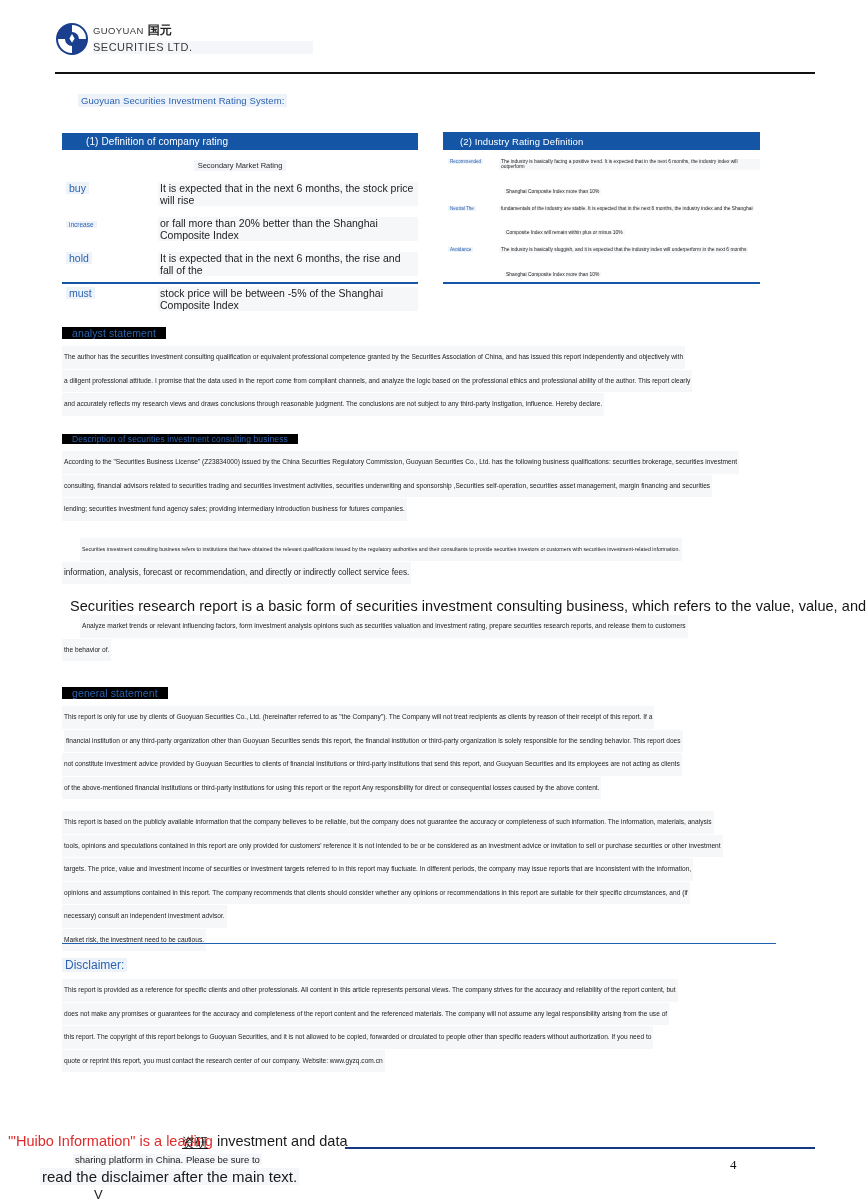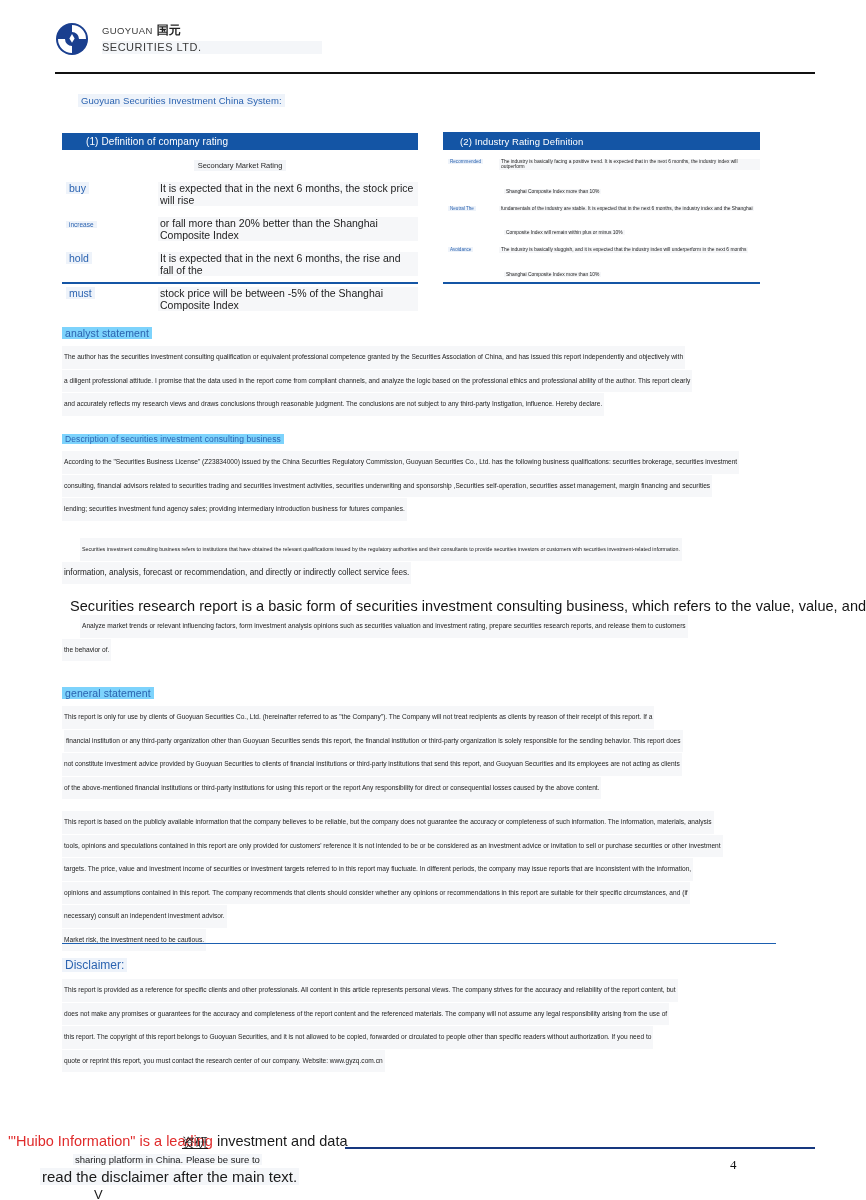--- a/index.html
+++ b/index.html
@@ -27,21 +27,21 @@
   .header {
     position: absolute;
     left: 55px;
     top: 22px;
     width: 760px;
     height: 48px;
   }
   .logo-wrap {
     display: flex;
     align-items: center;
-    gap: 13px;
+    gap: 4px;
   }
   .logo-mark {
     width: 34px;
     height: 34px;
     flex: 0 0 34px;
   }
   .logo-text {
     line-height: 1.18;
     padding-top: 1px;
   }
@@ -178,22 +178,22 @@
     margin-top: 9px;
     padding-left: 61px;
   }
   .ind-spacer { height: 10px; }
 
   
   .sec-title {
     position: absolute;
     font-size: 10.5px;
     color: #2b63b0;
-    background: #7dd3fc;
-    padding: 0 3px;
+    background: #000000;
+    padding: 0 10px;
     letter-spacing: 0.1px;
   }
   .para {
     position: absolute;
     left: 62px;
     width: 714px;
   }
   .line {
     font-size: 6.6px;
     line-height: 22.5px;
@@ -326,21 +326,21 @@
         <span class="logo-line1">
           <span>GUOYUAN</span>
           <span class="logo-cn">国元</span>
         </span>
         <span class="logo-line2">SECURITIES LTD.</span>
       </span>
     </div>
   </div>
   <div class="header-rule"></div>
 
-  <div class="rating-system-title">Guoyuan Securities Investment China System:</div>
+  <div class="rating-system-title">Guoyuan Securities Investment Rating System:</div>
 
   <div class="tbl" id="tbl-company">
     <div class="tbl-head">(1) Definition of company rating</div>
     <div class="tbl-body">
       <div class="sub-head">Secondary Market Rating</div>
 
       <div class="co-row">
         <div class="co-label"><span>buy</span></div>
         <div class="co-text">It is expected that in the next 6 months, the stock price will rise</div>
       </div>

